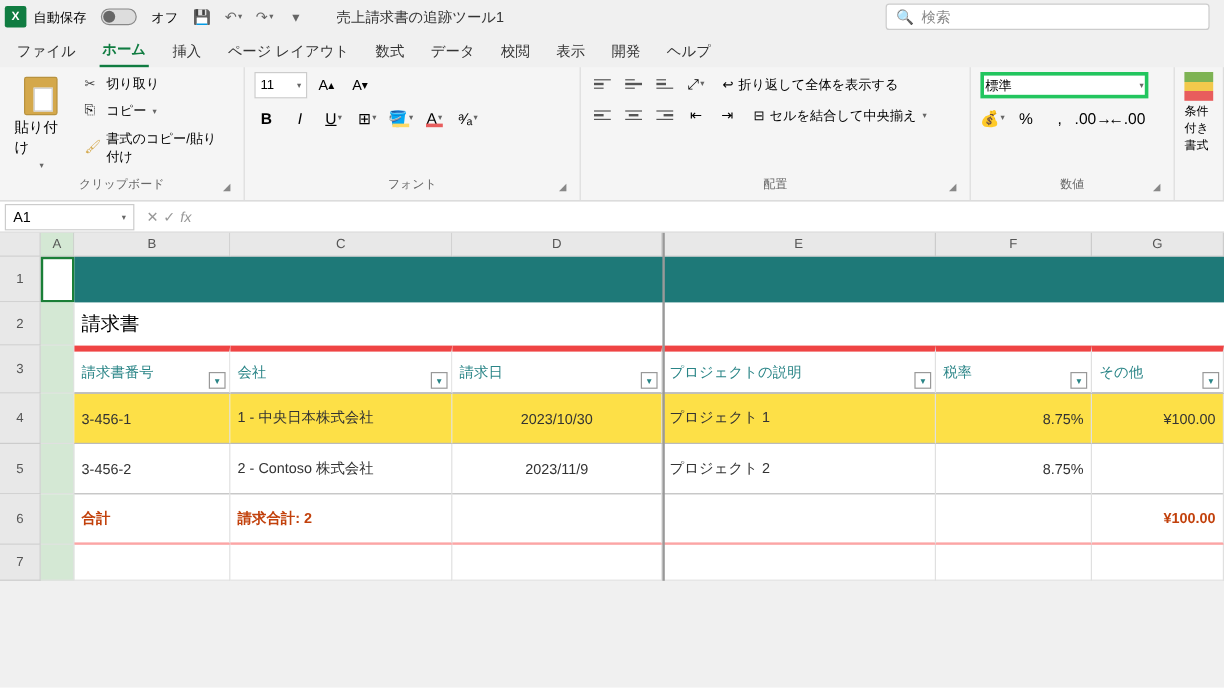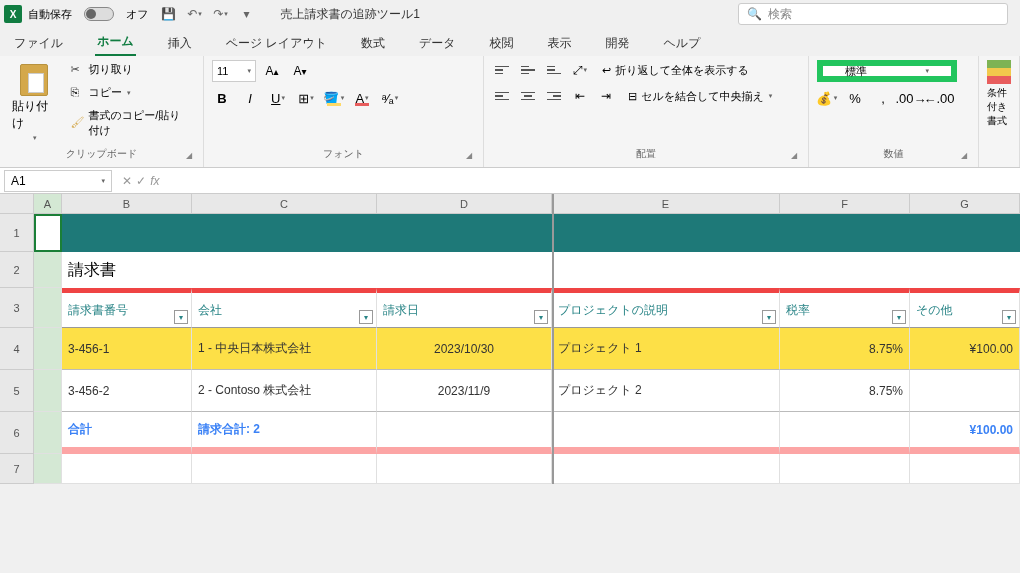--- a/index.html
+++ b/index.html
@@ -9,21 +9,21 @@
     .excel-icon { width: 18px; height: 18px; background: #107c41; display: flex; align-items: center; justify-content: center; color: white; font-size: 10px; font-weight: bold; border-radius: 2px; }
     .autosave { display: flex; align-items: center; gap: 12px; font-size: 11px; }
     .toggle { width: 30px; height: 14px; border: 1px solid #888; border-radius: 7px; position: relative; background: #ddd; }
     .toggle::after { content: ''; width: 10px; height: 10px; background: #666; border-radius: 50%; position: absolute; left: 1px; top: 1px; }
     .qat { display: flex; gap: 10px; margin-left: 6px; align-items: center; }
     .qat-icon { width: 16px; height: 16px; display: flex; align-items: center; justify-content: center; color: #666; }
     .save-icon { color: #7b3f99; }
     .doc-title { margin-left: 20px; font-size: 12px; color: #333; }
     .searchbox { margin-left: auto; width: 270px; height: 22px; border: 1px solid #ccc; border-radius: 3px; background: white; display: flex; align-items: center; padding: 0 8px; gap: 6px; color: #888; margin-right: 8px; }
     
-    .tabs { height: 28px; display: flex; align-items: flex-end; padding: 0 12px; gap: 30px; font-size: 12px; }
+    .tabs { height: 28px; display: flex; align-items: flex-end; padding: 0 12px; gap: 18px; font-size: 12px; }
     .tab { padding: 4px 2px; cursor: pointer; color: #333; }
     .tab.active { color: #107c41; border-bottom: 2px solid #107c41; font-weight: 600; }
     
     .ribbon { height: 112px; background: #f5f5f5; border-bottom: 1px solid #ccc; display: flex; }
     .ribbon-group { border-right: 1px solid #ddd; padding: 4px 8px; display: flex; flex-direction: column; justify-content: space-between; }
     .group-content { display: flex; gap: 6px; flex: 1; align-items: flex-start; }
     .group-label { text-align: center; font-size: 10px; color: #666; height: 16px; position: relative; }
     .group-launcher { position: absolute; right: 0; bottom: 0; width: 12px; height: 12px; font-size: 8px; color: #888; }
     .big-btn { display: flex; flex-direction: column; align-items: center; gap: 2px; padding: 4px; cursor: pointer; }
     .big-btn-icon { width: 32px; height: 32px; display: flex; align-items: center; justify-content: center; }
@@ -48,21 +48,21 @@
     
     .align-group { flex: 0 0 325px; }
     .align-row { display: flex; gap: 6px; align-items: center; margin-bottom: 6px; }
     .align-btn { width: 20px; height: 20px; display: flex; align-items: center; justify-content: center; cursor: pointer; }
     .align-lines { display: flex; flex-direction: column; gap: 2px; }
     .al { width: 14px; height: 1.5px; background: #555; }
     .al.s { width: 8px; }
     .align-text-btn { display: flex; align-items: center; gap: 4px; font-size: 11px; padding: 2px 6px; cursor: pointer; }
     
     .number-group { flex: 0 0 170px; }
-    .num-select { width: 140px; height: 22px; border: 6px solid #22c55e; background: white; padding: 0 22px; font-size: 11px; display: flex; align-items: center; justify-content: space-between; margin-bottom: 6px; }
+    .num-select { width: 140px; height: 22px; border: 3px solid #22c55e; background: white; padding: 0 1px; font-size: 11px; display: flex; align-items: center; justify-content: space-between; margin-bottom: 6px; }
     .num-row { display: flex; gap: 8px; }
     
     .styles-group { flex: 0 0 36px; }
     .cond-fmt { display: flex; flex-direction: column; align-items: center; font-size: 10px; }
     .cond-icon { width: 24px; height: 24px; background: linear-gradient(to bottom, #7eb354 33%, #f2c94c 33%, #f2c94c 66%, #e85d5d 66%); margin-bottom: 2px; }
     
     .namebox-row { height: 26px; display: flex; align-items: center; background: white; border-bottom: 1px solid #ccc; }
     .namebox { width: 108px; height: 22px; border: 1px solid #ccc; margin: 0 4px; display: flex; align-items: center; justify-content: space-between; padding: 0 6px; font-size: 12px; }
     .fx-btns { display: flex; gap: 4px; margin: 0 6px; color: #999; }
     .formula-bar { flex: 1; height: 22px; border: none; padding: 0 6px; }
@@ -96,21 +96,21 @@
     .tbl-hdr { color: #2a8587; font-size: 12px; background: white; border-top: 5px solid #ef4444; border-bottom: 1px solid #999; position: relative; }
     .filter-btn { position: absolute; right: 3px; bottom: 3px; width: 14px; height: 14px; border: 1px solid #999; background: white; font-size: 8px; display: flex; align-items: center; justify-content: center; }
     
     .row-4, .row-5 { height: 42px; }
     .row-4 .data-cell { background: #fde047; }
     .data-cell { border-bottom: 1px solid #bbb; color: #333; }
     .data-cell.num { justify-content: flex-end; }
     .data-cell.ctr { justify-content: center; }
     
     .row-6 { height: 42px; }
-    .total-cell { font-weight: bold; color: #3b82f6; border-bottom: 7px solid #fca5a5; }
+    .total-cell { font-weight: bold; color: #c2410c; border-bottom: 2px solid #fca5a5; }
     
     .row-7 { height: 30px; }
   </style>
 </head>
 <body>
 
 <div class="titlebar">
   <div class="excel-icon">X</div>
   <div class="autosave">
     <span>自動保存</span>

